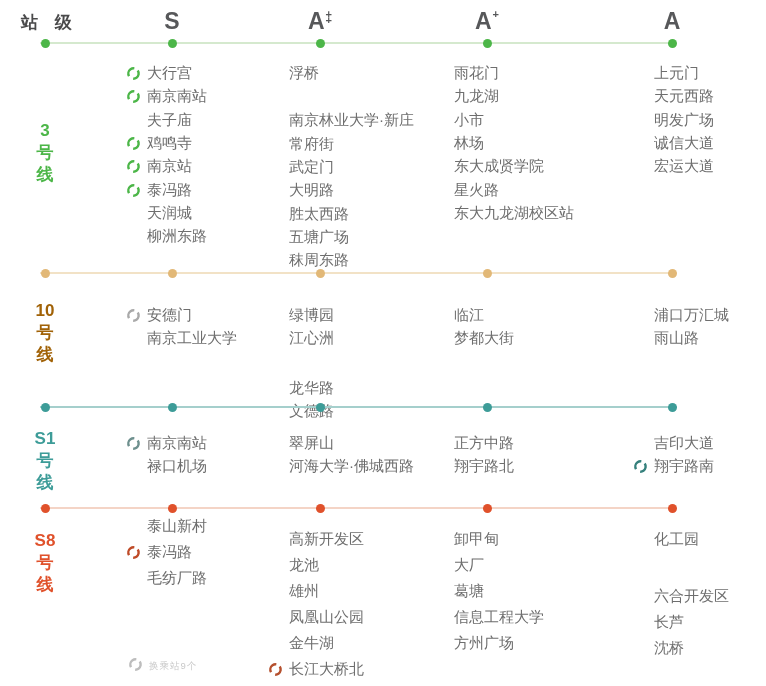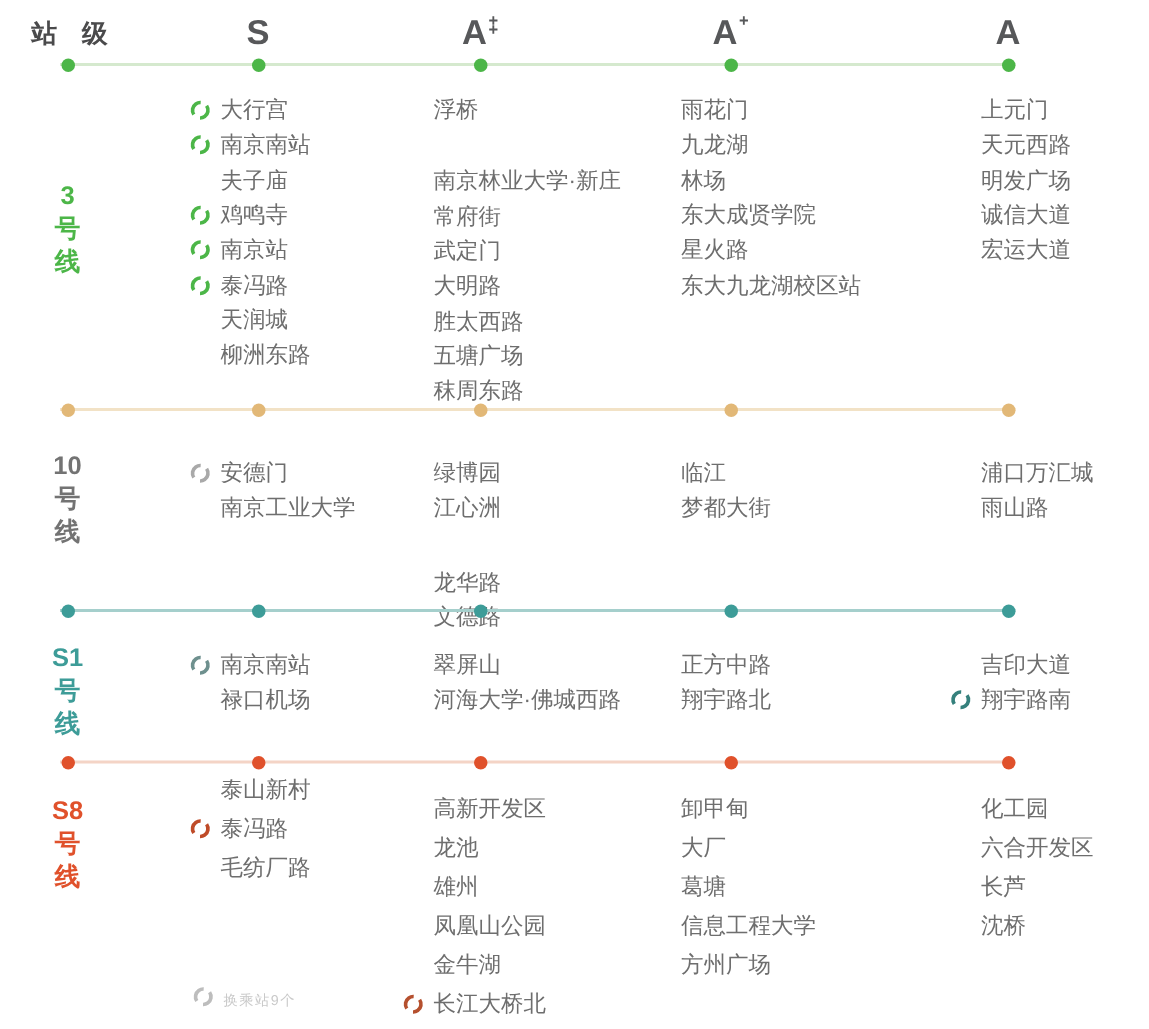--- a/index.html
+++ b/index.html
@@ -157,20 +157,24 @@
           <div class="station" style="height: 23.3px;">
             <span class="t-slot"></span>
             <span class="s-name">雨花门</span>
           </div>
           <div class="station" style="height: 23.3px;">
             <span class="t-slot"></span>
             <span class="s-name">九龙湖</span>
           </div>
           <div class="station" style="height: 23.3px;">
             <span class="t-slot"></span>
+            <span class="s-name">小市</span>
+          </div>
+          <div class="station" style="height: 23.3px;">
+            <span class="t-slot"></span>
             <span class="s-name">林场</span>
           </div>
           <div class="station" style="height: 23.3px;">
             <span class="t-slot"></span>
             <span class="s-name">东大成贤学院</span>
           </div>
           <div class="station" style="height: 23.3px;">
             <span class="t-slot"></span>
             <span class="s-name">星火路</span>
           </div>
@@ -202,21 +206,21 @@
           </div>
         </div>
       </div>
       <div>
         <div class="abs rule" style="left: 40px; width: 637px; top: 272px; background: rgb(242, 226, 198);"></div>
         <div class="abs dot" style="left: 40.5px; top: 268.5px; background: rgb(226, 184, 119);"></div>
         <div class="abs dot" style="left: 167.5px; top: 268.5px; background: rgb(226, 184, 119);"></div>
         <div class="abs dot" style="left: 315.5px; top: 268.5px; background: rgb(226, 184, 119);"></div>
         <div class="abs dot" style="left: 482.5px; top: 268.5px; background: rgb(226, 184, 119);"></div>
         <div class="abs dot" style="left: 667.5px; top: 268.5px; background: rgb(226, 184, 119);"></div>
-        <div class="abs line-label" style="left: 23px; top: 300px; color: #737373;">
+        <div class="abs line-label" style="left: 23px; top: 300px; color: #a16207;">
           <div>10</div>
           <div>号</div>
           <div>线</div>
         </div>
         <div class="abs col" style="left: 126px; top: 304px;">
           <div class="station" style="height: 23.3px;">
             <span class="t-slot">
               <svg width="15" height="15" viewBox="0 0 16 16">
                 <circle cx="8" cy="8" r="5.5" fill="none" stroke="#A9A9A9" stroke-width="2.6" stroke-dasharray="12.1 5.2" transform="rotate(-35 8 8)"></circle>
               </svg>
@@ -408,21 +412,21 @@
           <div class="station" style="height: 25.9px;">
             <span class="t-slot"></span>
             <span class="s-name">方州广场</span>
           </div>
         </div>
         <div class="abs col" style="left: 633px; top: 527px;">
           <div class="station" style="height: 25.9px;">
             <span class="t-slot"></span>
             <span class="s-name">化工园</span>
           </div>
-          <div class="station" style="height: 25.9px;">
+          <div class="station" style="height: 25.9px; margin-top: 31px;">
             <span class="t-slot"></span>
             <span class="s-name">六合开发区</span>
           </div>
           <div class="station" style="height: 25.9px;">
             <span class="t-slot"></span>
             <span class="s-name">长芦</span>
           </div>
           <div class="station" style="height: 25.9px;">
             <span class="t-slot"></span>
             <span class="s-name">沈桥</span>

